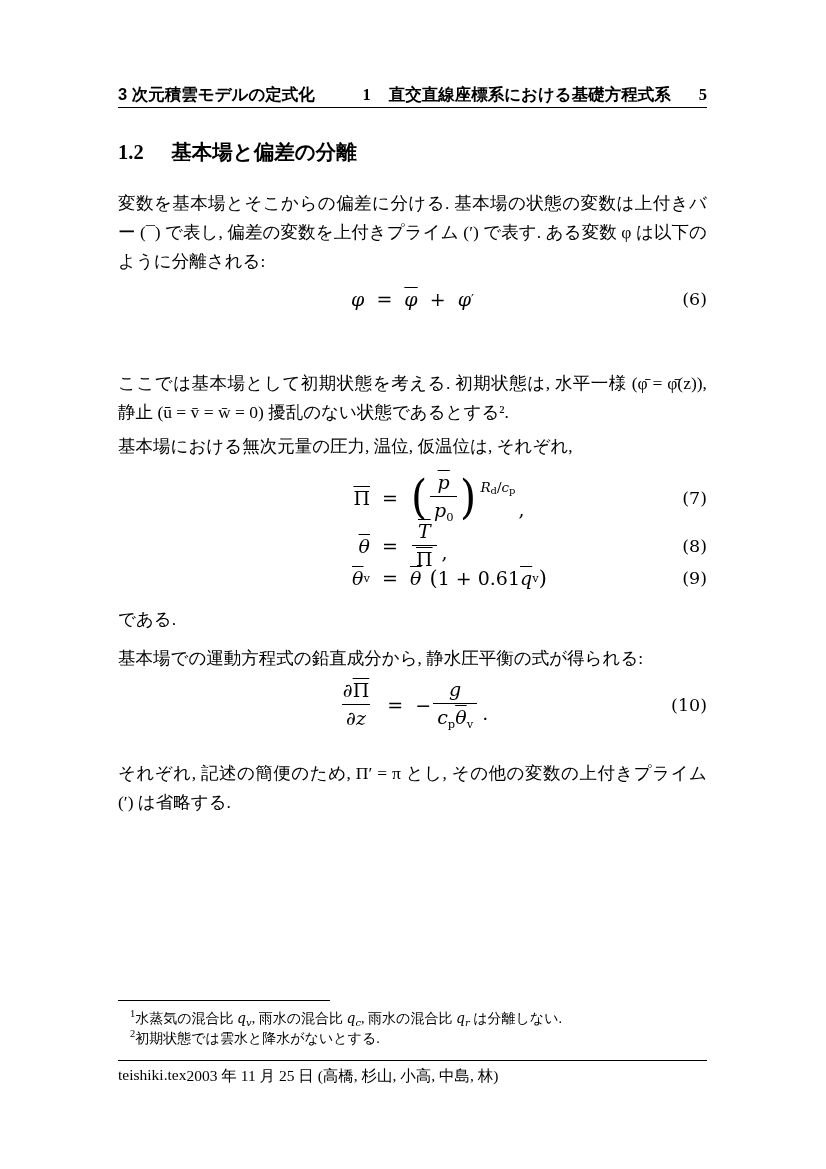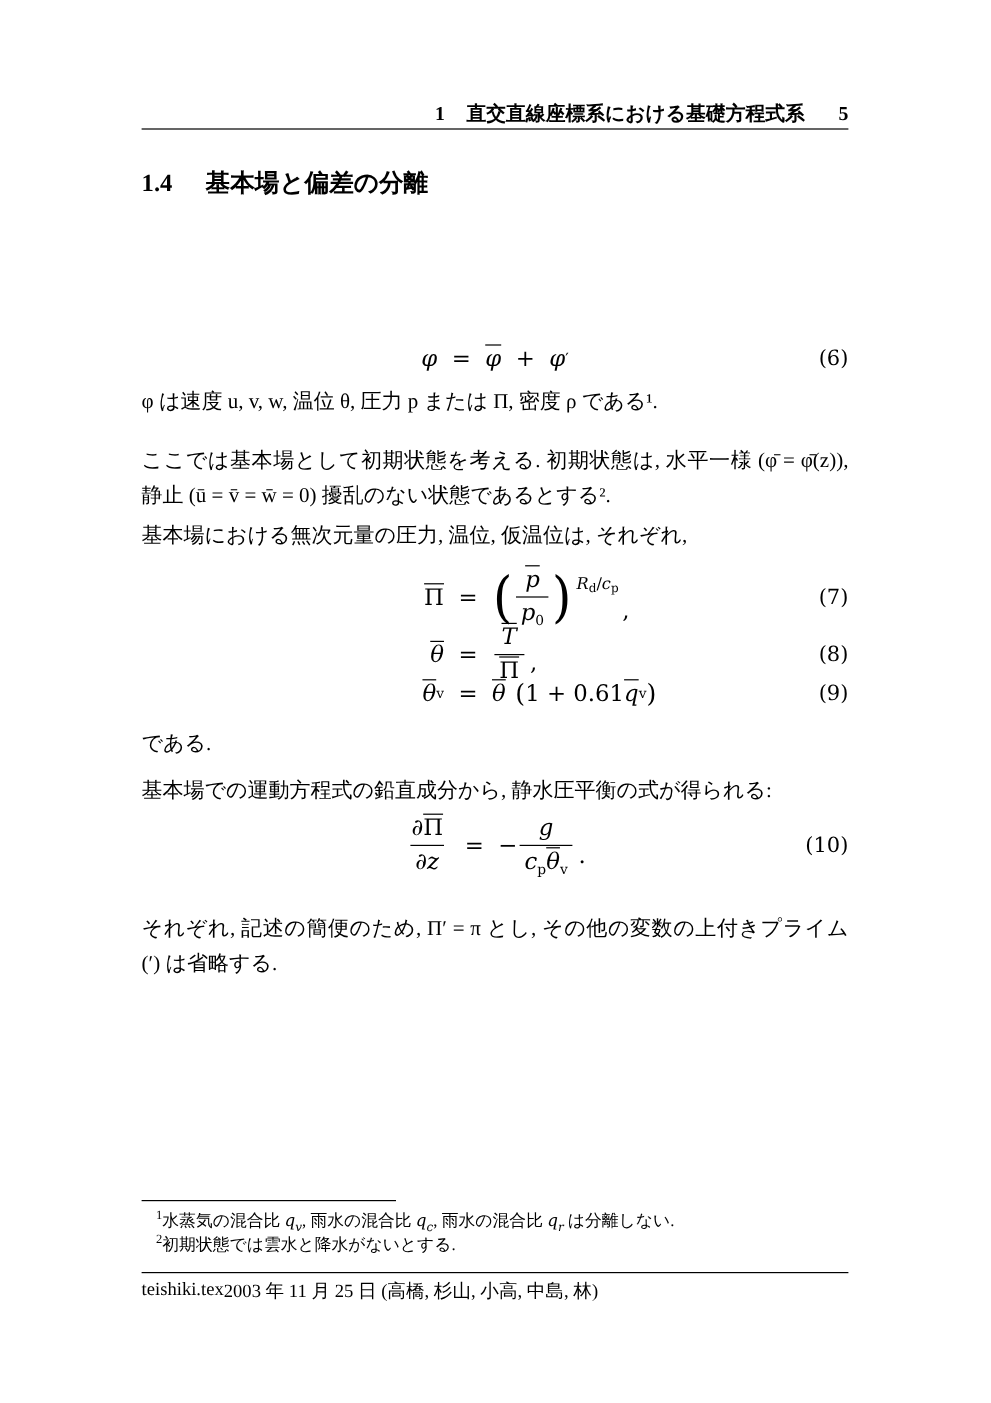--- a/index.html
+++ b/index.html
@@ -65,47 +65,48 @@
   .ftr-rule { top:1060px; border-top:1.2px solid #000; height:0; }
   .ftr { top:1066px; display:flex; justify-content:flex-start;
          font-size:15.5px; }
 </style>
 </head>
 <body>
 
 <div class="page">
 
   <div class="blk hdr">
+    <span>3 次元積雲モデルの定式化</span>
     <span class="mid">
       <span class="chnum">1</span>
       <span>直交直線座標系における基礎方程式系</span>
       <span class="pg">5</span>
     </span>
   </div>
   <div class="blk hdr-rule"></div>
 
   <h2 class="blk sec">
-    <span class="secnum">1.4</span>
+    <span class="secnum">1.2</span>
     <span>基本場と偏差の分離</span>
   </h2>
 
+  <p class="blk para" style="top:189px">変数を基本場とそこからの偏差に分ける. 基本場の状態の変数は上付きバー (¯) で表し, 偏差の変数を上付きプライム (′) で表す. ある変数 φ は以下のように分離される:</p>
 
   <div class="eqrow" style="top:283px;height:32px">
     <div class="eqcenter">
       <span class="mi">φ</span>
       <span class="rel">=</span>
       <span class="mi ov">φ</span>
       <span class="rel">+</span>
       <span class="mi">φ</span>
         <span class="pr">′</span>
     </div>
     <span class="eqno">(6)</span>
   </div>
 
-  <p class="blk para" style="top:320px">φ は速度 u, v, w, 温位 θ, 圧力 p または Π, 密度 ρ である¹.</p>
 
   <p class="blk para" style="top:369px">ここでは基本場として初期状態を考える. 初期状態は, 水平一様 (φ̄ = φ̄(z)), 静止 (ū = v̄ = w̄ = 0) 擾乱のない状態であるとする².</p>
 
   <p class="blk para" style="top:432px">基本場における無次元量の圧力, 温位, 仮温位は, それぞれ,</p>
 
   <div class="eqrow" style="top:462px;height:72px">
     <div class="lhs">
       <span class="up ov">Π</span>
     </div>
     <div class="rel">=</div>

